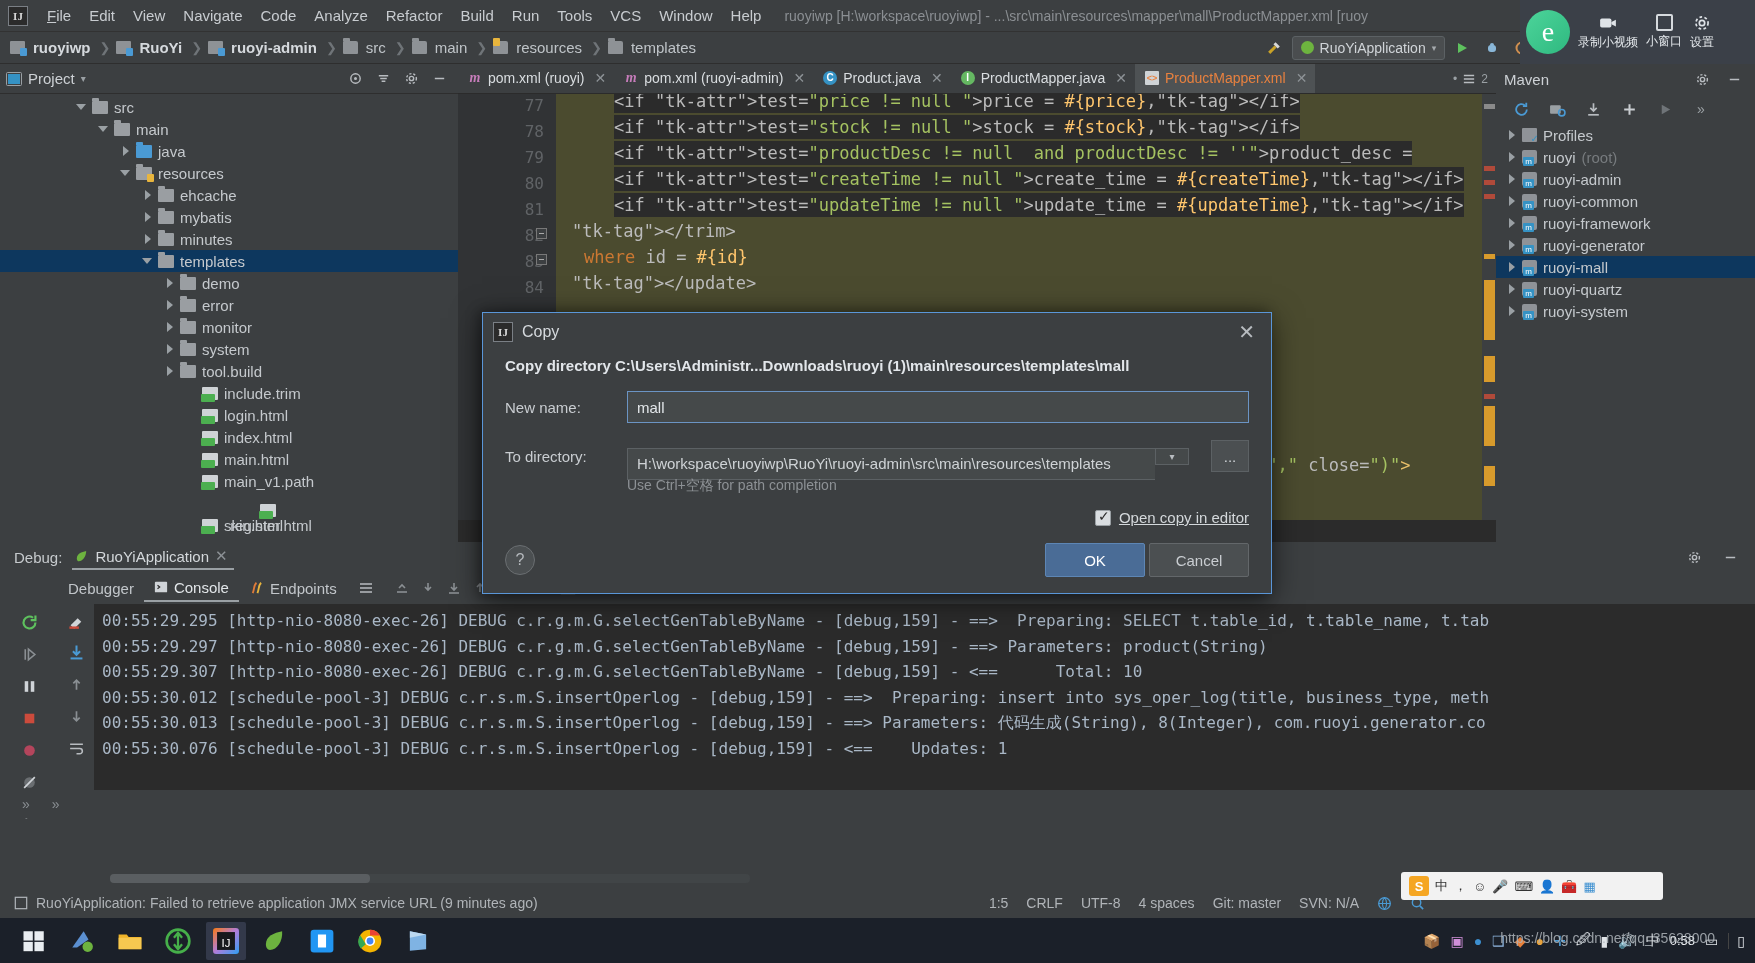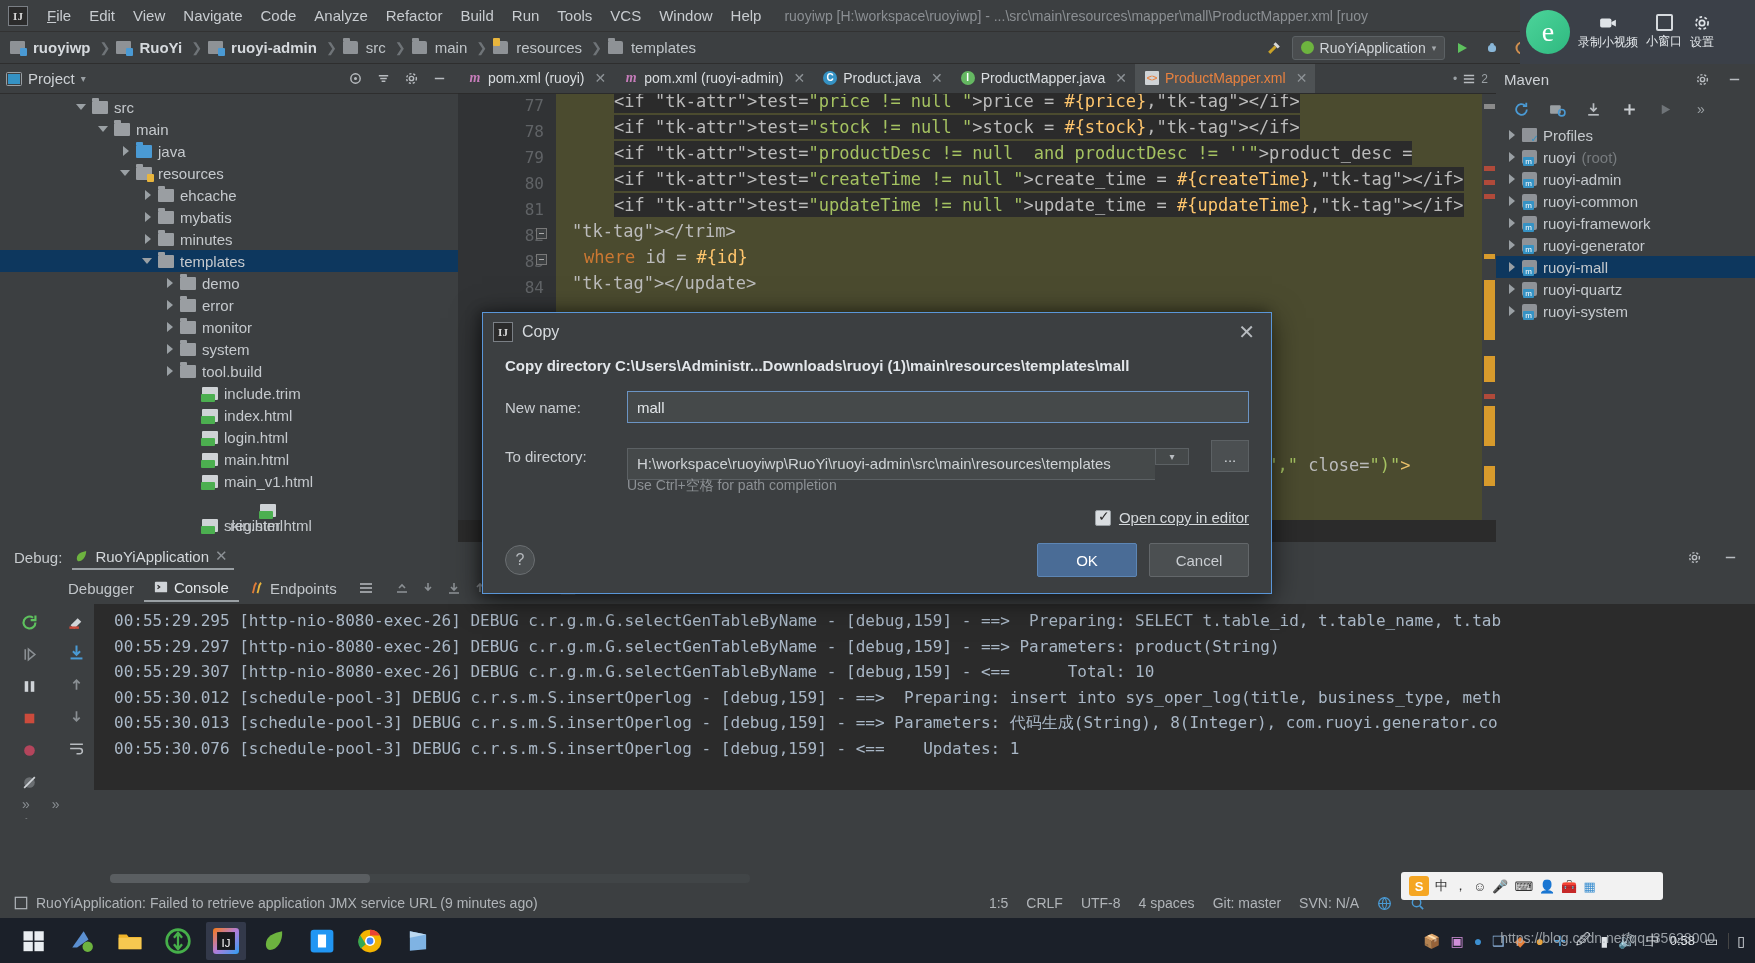--- a/index.html
+++ b/index.html
@@ -150,21 +150,21 @@
   .dtab{ font-size:15px; color:#c2c6ca; padding:4px 10px; display:flex; align-items:center; gap:6px;}
   .dtab.active{ border-bottom:2px solid #9aa0a4; color:#e2e6e9; }
 
   .dbg-left{ position:absolute; left:0; top:604px; width:58px; height:186px; background:#3c3f41; }
   .dbg-left2{ position:absolute; left:58px; top:604px; width:36px; height:186px; background:#3c3f41; }
   .console{
     position:absolute; left:94px; top:604px; width:1661px; height:186px; background:#2b2b2b;
     font-family:"DejaVu Sans Mono","Liberation Mono",monospace; font-size:16px; color:#a9b7c6;
     overflow:hidden; padding-top:4px;
   }
-  .logline{ white-space:pre; line-height:25.5px; padding-left:20px; }
+  .logline{ white-space:pre; line-height:25.5px; padding-left:8px; }
 
   .dbg-bottom{ position:absolute; left:0; top:790px; width:1755px; height:28px; background:#3c3f41; display:flex; align-items:center; padding-left:22px; gap:22px; font-size:14px; color:#8a8f93;}
   .hscroll{ position:absolute; left:110px; top:874px; width:260px; height:9px; background:#5a5e61; border-radius:4px;}
   .hscroll-track{ position:absolute; left:110px; top:874px; width:640px; height:9px; background:#414547; border-radius:4px;}
 
   
   .statusbar{ position:absolute; left:0; top:888px; width:1439px; height:30px; background:#3c3f41; display:flex; align-items:center; padding-left:14px; gap:8px; font-size:14px; color:#b0b4b8; }
   .sb-right{ margin-left:auto; display:flex; align-items:center; gap:18px; padding-right:14px; }
 
   
@@ -209,21 +209,21 @@
   .dlg-combo input{ flex:1; height:32px; background:#45494a; border:1px solid #5c6164; border-right:none; color:#cfd3d6; font-size:15px; padding:0 9px; outline:none; font-family:"Liberation Sans",sans-serif;}
   .combo-arrow{ width:34px; background:#45494a; border:1px solid #5c6164; display:flex;align-items:center;justify-content:center; color:#b8bcc0; font-size:10px; cursor:pointer;}
   .browse-btn{ width:38px; height:32px; margin-left:8px; background:#4b4f51; border:1px solid #5c6164; color:#d0d4d8; font-size:15px; display:flex;align-items:center;justify-content:center; cursor:pointer;}
   .dlg-hint{ padding:5px 22px 0 144px; font-size:14px; color:#8d9195; }
   .dlg-check{ display:flex; align-items:center; justify-content:flex-end; padding:0 22px; margin-top:14px; gap:8px; }
   .chk{ width:16px;height:16px;background:#d9dde0; border:1px solid #9aa0a4; position:relative; border-radius:2px;}
   .chk:after{ content:"✓"; position:absolute; left:2px; top:-3px; color:#2b2b2b; font-size:14px; }
   .dlg-check .ctext{ font-size:15px; color:#d4d8db;text-decoration:underline; }
   .dlg-footer{ position:absolute; left:0; bottom:0; width:100%; height:66px; display:flex; align-items:center; padding:0 22px; }
   .help-btn{ width:30px;height:30px;border-radius:50%; background:#4b4f51; border:1px solid #6a6e71; color:#b5b9bd; display:flex;align-items:center;justify-content:center; font-size:16px; cursor:pointer;}
-  .dlg-btns{ margin-left:auto; display:flex; gap:12px; }
+  .dlg-btns{ margin-left:auto; display:flex; gap:4px; }
   .btn{ min-width:100px; height:34px; font-size:15px; border-radius:2px; display:flex;align-items:center;justify-content:center; cursor:pointer;}
   .btn.primary{ background:#4a6c96; border:1px solid #5d86b5; color:#fff; }
   .btn.secondary{ background:#4b4f51; border:1px solid #63676a; color:#c9cdd1; }
   .cursor-ptr{ position:absolute; left:1090px; top:556px; width:0;height:0; z-index:50; }
 </style>
 </head>
 <body>
 
 <div id="app">
 
@@ -467,36 +467,36 @@
         <span>tool.build</span>
       </div>
       <div class="trow" style="padding-left: 186px;">
         <span class="arrow "></span>
         <span class="tico tico-html"></span>
         <span>include.trim</span>
       </div>
       <div class="trow" style="padding-left: 186px;">
         <span class="arrow "></span>
         <span class="tico tico-html"></span>
-        <span>index.html</span>
+        <span>login.html</span>
       </div>
       <div class="trow" style="padding-left: 186px;">
         <span class="arrow "></span>
         <span class="tico tico-html"></span>
-        <span>login.html</span>
+        <span>index.html</span>
       </div>
       <div class="trow" style="padding-left: 186px;">
         <span class="arrow "></span>
         <span class="tico tico-html"></span>
         <span>main.html</span>
       </div>
       <div class="trow" style="padding-left: 186px;">
         <span class="arrow "></span>
         <span class="tico tico-html"></span>
-        <span>main_v1.html</span>
+        <span>main_v1.path</span>
       </div>
       <div class="trow" style="padding-left: 84px; flex-direction: column;">
         <span class="arrow "></span>
         <span class="tico tico-html"></span>
         <span>register.html</span>
       </div>
       <div class="trow" style="padding-left: 186px;">
         <span class="arrow "></span>
         <span class="tico tico-html"></span>
         <span>skin.html</span>

